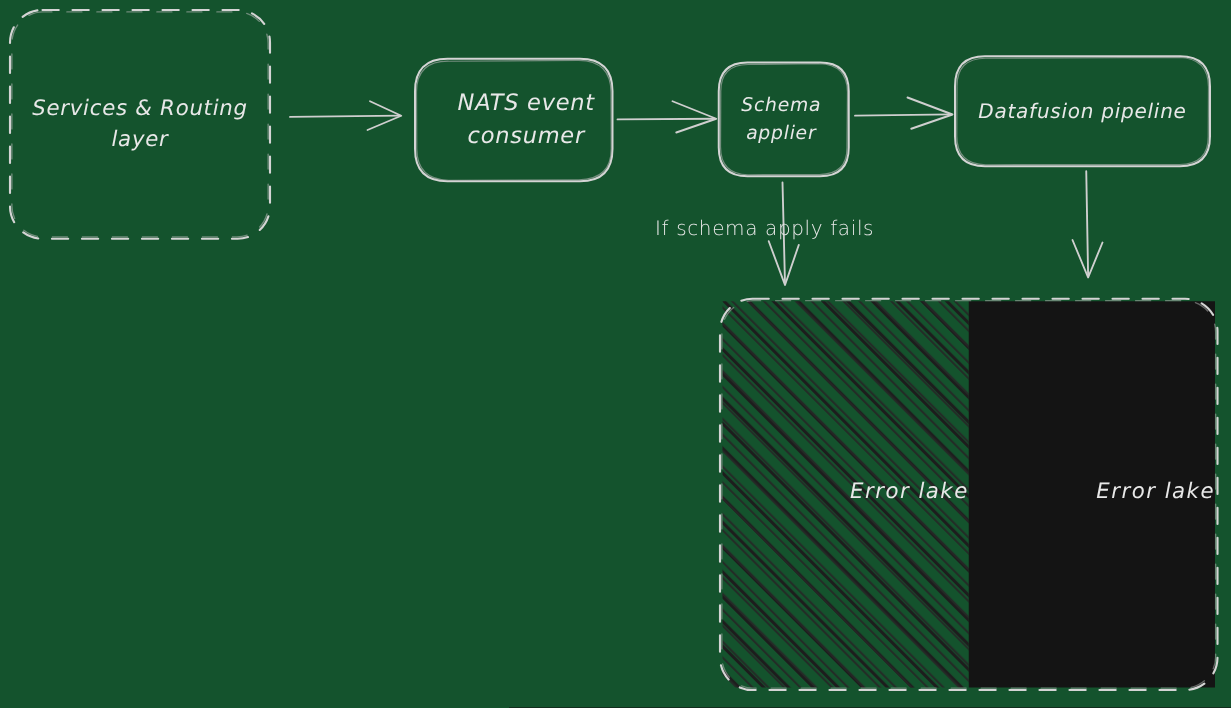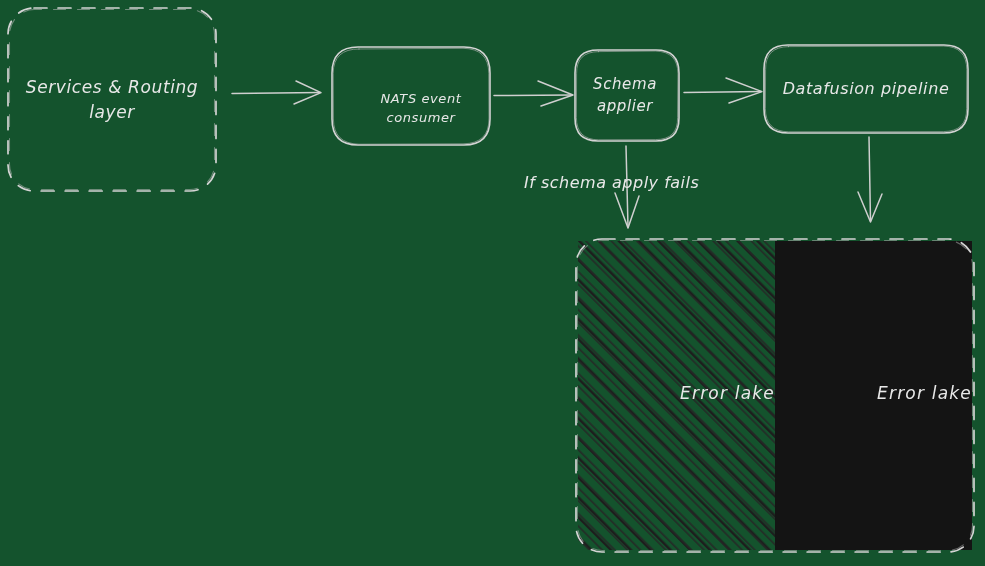--- a/index.html
+++ b/index.html
@@ -36,21 +36,20 @@
     pointer-events: none;
     white-space: pre-line;
     font-style: italic;
     font-weight: 300;
   }
   .edge-label {
     position: absolute;
     color: #e8e8e8;
     font-family: "DejaVu Sans", sans-serif;
     letter-spacing: 0.5px;
-    font-style: italic;
     font-weight: 300;
     white-space: nowrap;
   }
   .lake-label {
     position: absolute;
     color: #e8e8e8;
     font-family: "DejaVu Sans", sans-serif;
     letter-spacing: 1.2px;
     font-style: italic;
     font-weight: 300;
@@ -126,21 +125,21 @@
 
     <g>
       <path d="M 869 137 L 870.5 221" fill="none" stroke="#cfcfcf" stroke-width="1.5" stroke-linecap="round"></path>
       <path d="M 858 192 L 870.5 222 L 882 194" fill="none" stroke="#cfcfcf" stroke-width="1.5" stroke-linecap="round" stroke-linejoin="round"></path>
     </g>
   </svg>
 
   <div class="node-label" style="left:8px; top:8px; width:208px; height:183px; font-size:17px;">Services &amp; Routing
 layer</div>
 
-  <div class="node-label" style="left:332px; top:47px; width:178px; height:98px; font-size:13px;margin-top:13px;">NATS event
+  <div class="node-label" style="left:332px; top:47px; width:178px; height:98px; font-size:18px;">NATS event
 consumer</div>
 
   <div class="node-label" style="left:575px; top:50px; width:100px; height:91px; font-size:15px;">Schema
 applier</div>
 
   <div class="node-label" style="left:764px; top:45px; width:204px; height:88px; font-size:16px;">Datafusion pipeline</div>
 
   <div class="edge-label" style="left:524px; top:173px; font-size:16px;">If schema apply fails</div>
 
   <div class="lake-label" style="left:578px; top:383px; width:197px; font-size:17px;">Error lake</div>

